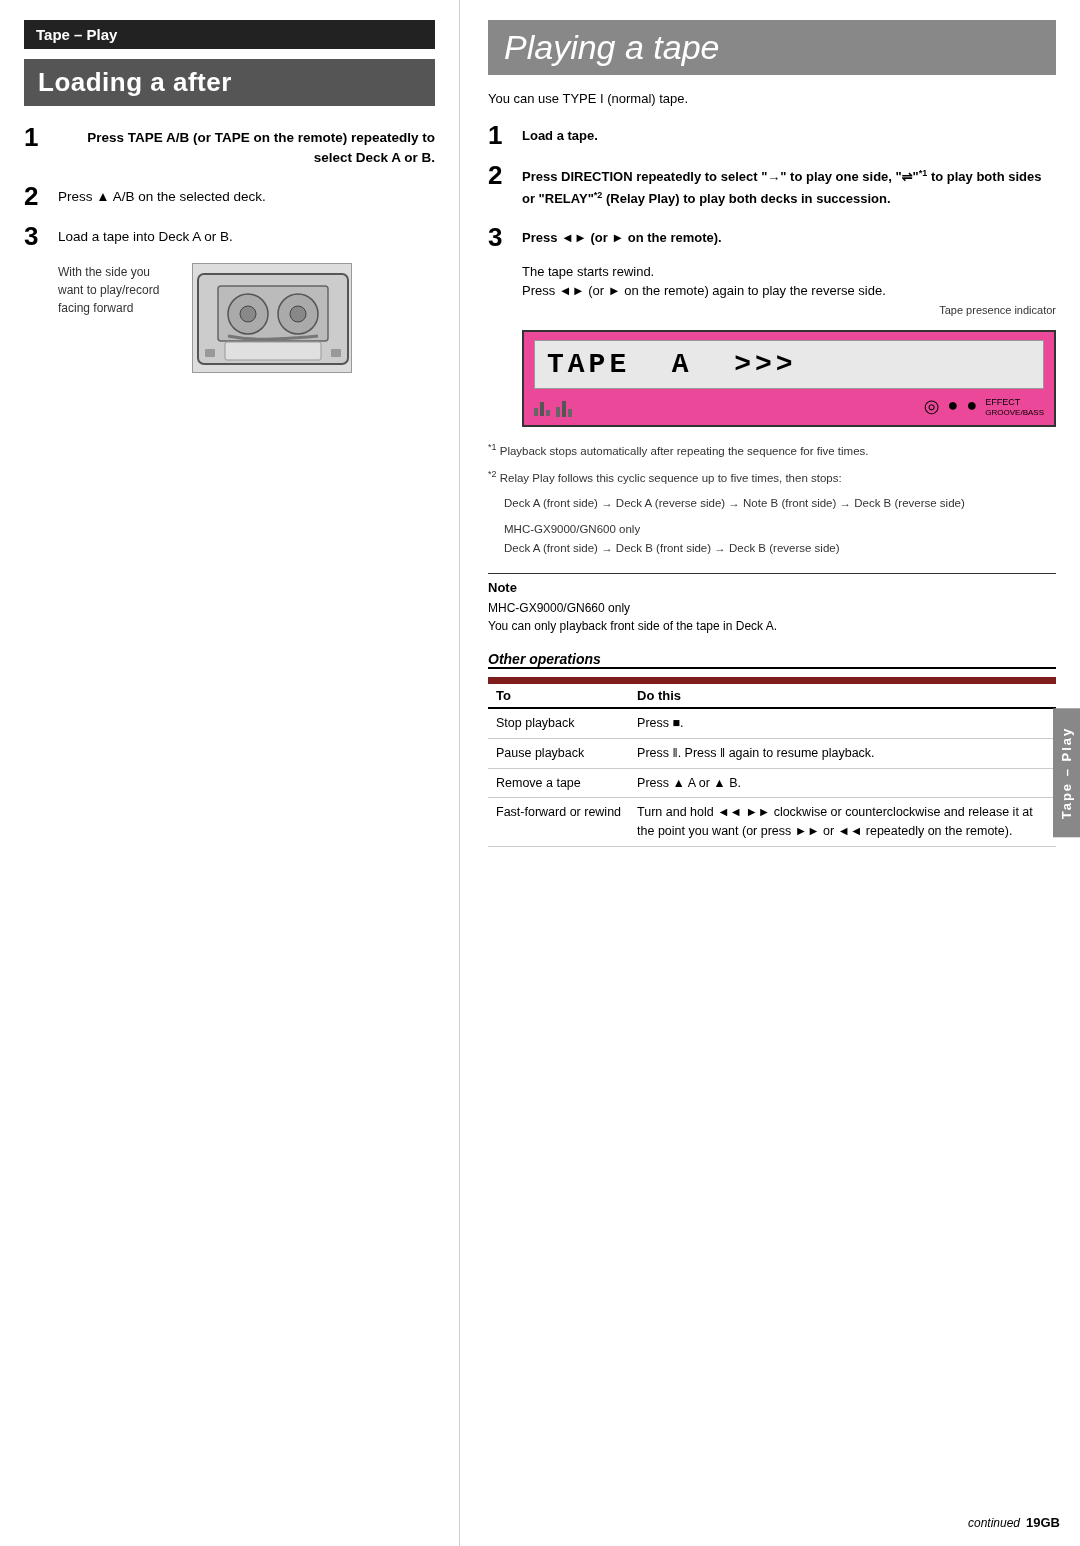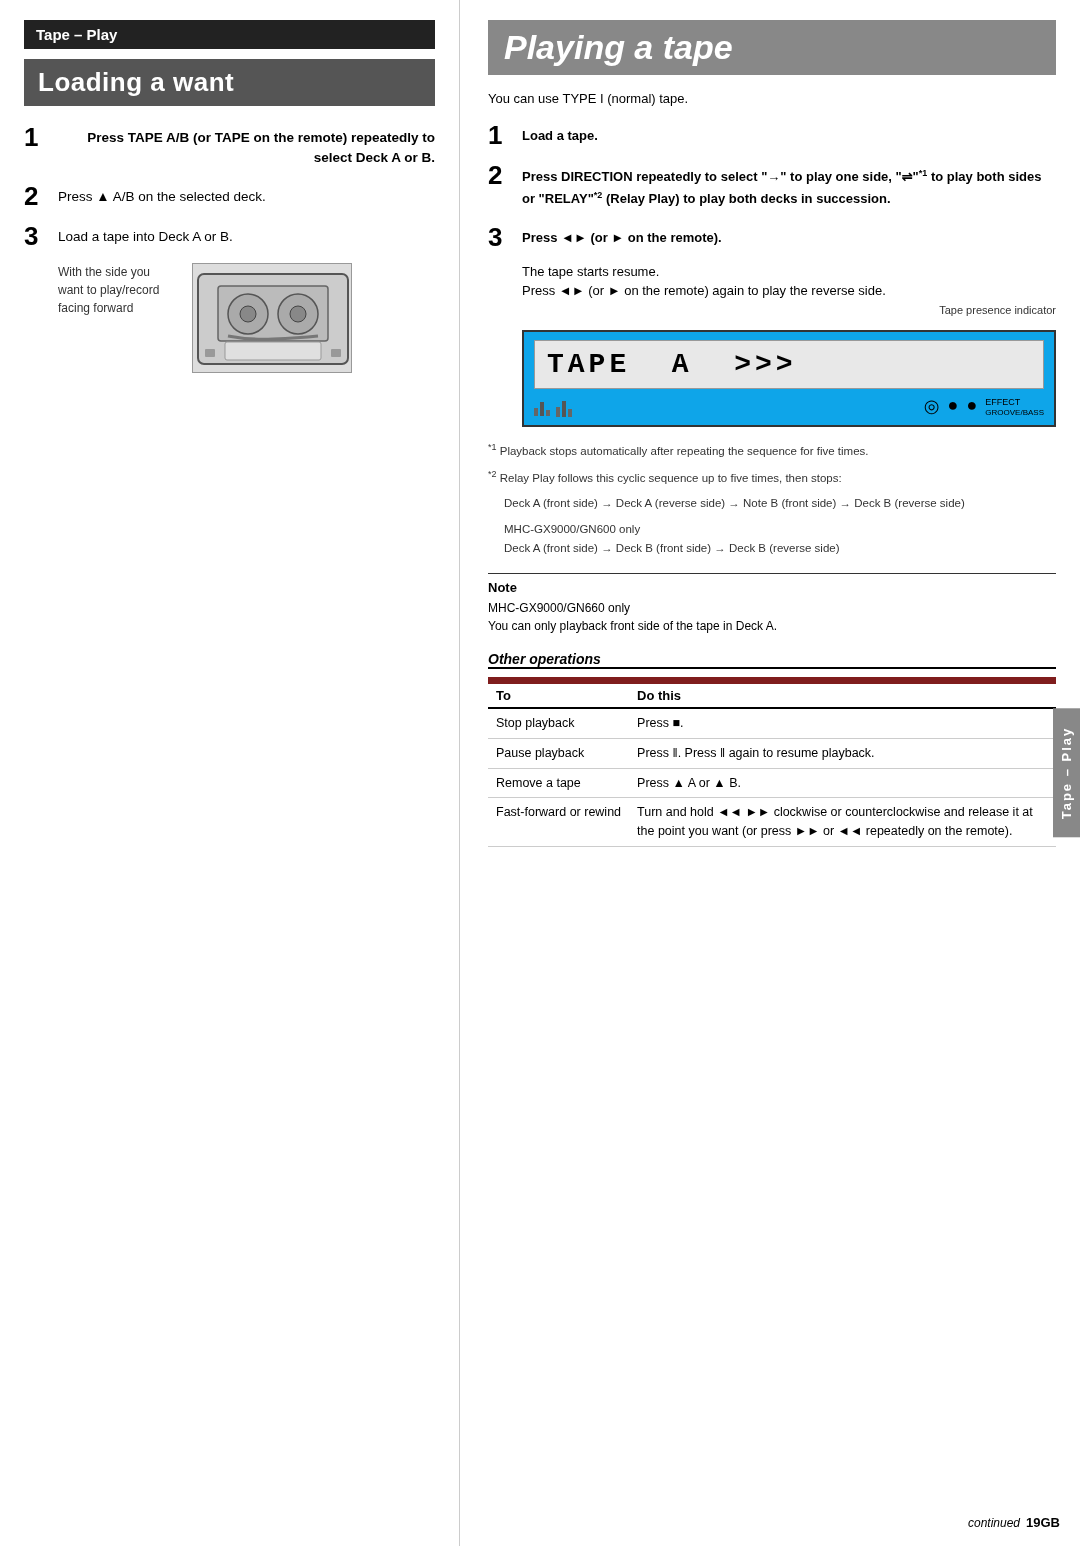--- a/index.html
+++ b/index.html
@@ -103,21 +103,21 @@
 
     
     .right-panel {
       flex: 1;
       padding: 20px 24px 20px 28px;
       position: relative;
     }
 
     .playing-title {
       font-size: 34px;
-      font-weight: bold;
+      font-weight: normal;
       font-style: italic;
       background: #888;
       color: #fff;
       padding: 8px 16px;
       margin-bottom: 16px;
       display: inline-block;
       width: 100%;
     }
 
     .intro-text {
@@ -152,21 +152,21 @@
 
     .right-step-text strong {
       font-weight: bold;
     }
 
     
     .display-box {
       border: 2px solid #333;
       margin: 14px 0;
       padding: 8px 10px;
-      background: #0ea5e9;
+      background: #ec4899;
       position: relative;
     }
 
     .display-indicator-label {
       text-align: right;
       font-size: 11px;
       margin-bottom: 4px;
       color: #333;
     }
 
@@ -305,21 +305,21 @@
 
     sup {
       font-size: 9px;
     }
   </style>
 </head>
 <body>
 
 <div class="left-panel">
   <div class="tape-play-header">Tape – Play</div>
-  <div class="loading-title">Loading a want</div>
+  <div class="loading-title">Loading a after</div>
 
   <ol class="step-list">
     <li class="step-item">
       <span class="step-number">1</span>
       <div class="step-text">
         <strong>Press TAPE A/B (or TAPE on the remote) repeatedly to select Deck A or B.</strong>
       </div>
     </li>
     <li class="step-item">
       <span class="step-number">2</span>
@@ -386,21 +386,21 @@
 
     <li class="right-step-item">
       <span class="right-step-number">3</span>
       <div class="right-step-text">
         <strong>Press ◄► (or ► on the remote).</strong>
       </div>
     </li>
   </ol>
 
   <div style="margin-left: 34px; margin-bottom: 6px;">
-    <p style="margin-bottom:4px;">The tape starts resume.</p>
+    <p style="margin-bottom:4px;">The tape starts rewind.</p>
     <p>Press ◄► (or ► on the remote) again to play the reverse side.</p>
   </div>
 
   
   <div style="margin-left: 34px;">
     <div class="display-indicator-label">Tape presence indicator</div>
     <div class="display-box">
       <div class="display-screen">
         <span>TAPE &nbsp;A &nbsp;&gt;&gt;&gt;</span>
       </div>

